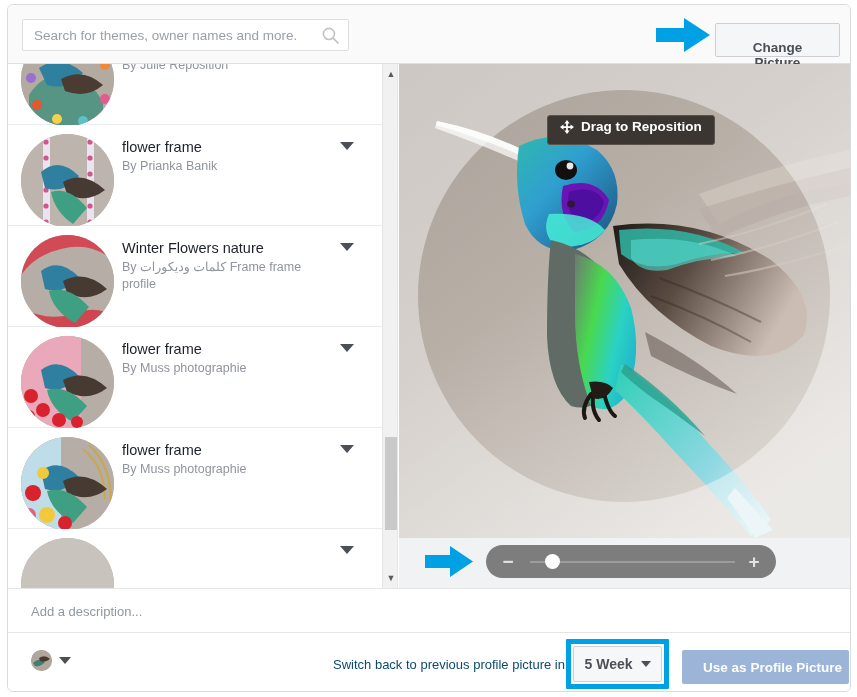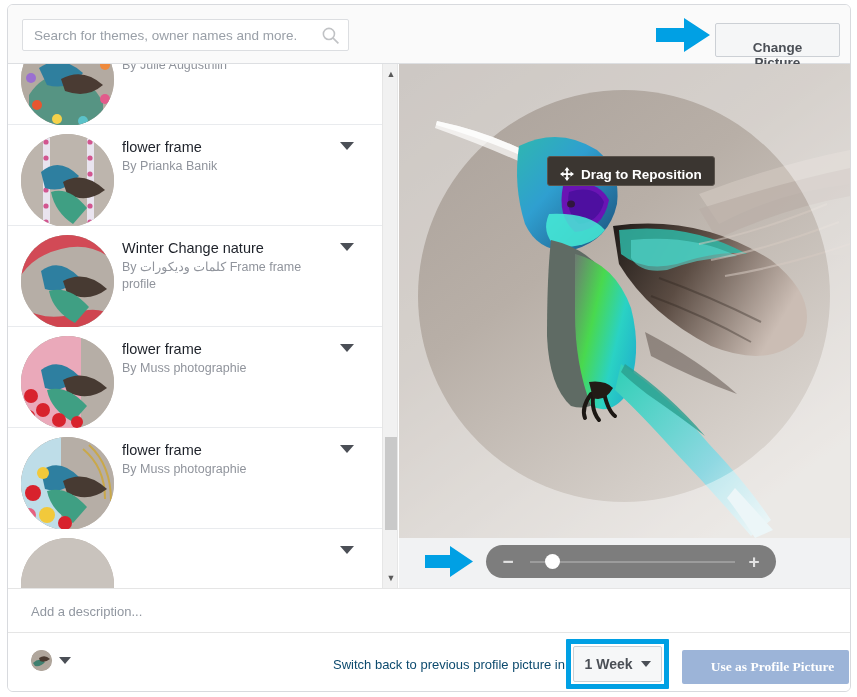--- a/index.html
+++ b/index.html
@@ -188,25 +188,24 @@
   .drag-reposition {
     position: absolute;
     left: 148px; top: 51px;
     height: 30px;
     background: #3b3631;
     border: 1px solid #5a534c;
     border-radius: 3px;
     color: #ffffff;
     font-size: 13.5px;
     font-weight: bold;
-    display: flex; align-items: flex-start;
+    display: flex; align-items: flex-end;
     padding: 10px 12px;
     cursor: move;
     white-space: nowrap;
-    margin-top: 41px;
   }
   .drag-icon {
     display: inline-block;
     width: 14px; height: 14px;
     margin-right: 7px;
   }
 
   
   .zoom-row {
     position: absolute;
@@ -337,21 +336,21 @@
     border-top: 6px solid #4b4f56;
   }
   .use-btn {
     position: absolute;
     left: 674px; top: 645px;
     width: 167px; height: 34px;
     background: #9cb4d8;
     border: none;
     border-radius: 2px;
     color: #ffffff;
-    font-family: Liberation Serif, serif;
+    font-family: Liberation Sans, sans-serif;
     font-size: 13.5px;
     font-weight: bold;
     cursor: pointer;
     padding-left: 20px;
   }
 </style>
 </head>
 <body>
 
 <div id="app">
@@ -392,21 +391,21 @@
                 <circle cx="84" cy="32" r="5" fill="#ef8a3c"></circle>
                 <circle cx="10" cy="45" r="5" fill="#9b6fd1"></circle>
                 <circle cx="16" cy="72" r="5" fill="#e8562f"></circle>
                 <circle cx="36" cy="86" r="5" fill="#f5d14a"></circle>
                 <circle cx="62" cy="88" r="5" fill="#5bc2c9"></circle>
                 <circle cx="84" cy="66" r="5" fill="#e25b8b"></circle>
               </g>
             </svg>
           </div>
 
-          <div class="item-by">By Julie Augusthiin</div>
+          <div class="item-by">By Julie Reposition</div>
 
         </div>
 
         <div class="list-item">
           <div class="thumb">
             <svg viewBox="0 0 93 93" width="93" height="93">
               <rect width="93" height="93" fill="#bdb5ad"></rect>
               <rect x="22" y="0" width="7" height="93" fill="#e9e4ef"></rect>
               <rect x="66" y="0" width="7" height="93" fill="#e9e4ef"></rect>
               <g fill="#d2558f">
@@ -437,21 +436,21 @@
           <div class="thumb">
             <svg viewBox="0 0 93 93" width="93" height="93">
               <rect width="93" height="93" fill="#b6aea6"></rect>
               <path d="M0 0 H93 V26 Q70 6 40 14 Q14 20 0 40 Z" fill="#d24a56"></path>
               <path d="M0 72 Q26 88 54 78 Q78 70 93 82 V93 H0 Z" fill="#cf4550"></path>
               <path d="M20 36 Q38 22 58 42 Q44 60 24 54 Z" fill="#2e7fa0"></path>
               <path d="M42 46 Q64 34 86 54 Q68 68 46 58 Z" fill="#473a32"></path>
               <path d="M28 56 Q48 50 68 72 L54 88 Q32 76 28 56 Z" fill="#3f9f83"></path>
             </svg>
           </div>
-          <div class="item-title">Winter Change nature</div>
+          <div class="item-title">Winter Flowers nature</div>
           <div class="item-by">By كلمات وديكورات Frame frame profile</div>
           <div class="item-caret"></div>
         </div>
 
         <div class="list-item">
           <div class="thumb">
             <svg viewBox="0 0 93 93" width="93" height="93">
               <rect width="93" height="93" fill="#b6aea6"></rect>
               <path d="M0 0 H60 V93 H0 Z" fill="#f3a8bd" opacity=".85"></path>
               <path d="M20 34 Q38 20 58 40 Q44 58 24 52 Z" fill="#2e7fa0"></path>
@@ -637,21 +636,21 @@
         </svg>
         <span class="privacy-caret"></span>
       </div>
 
       <div class="switch-text">Switch back to previous profile picture in</div>
 
       <div class="use-btn-wrap"></div>
     </div>
 
     <div class="week-select">
-      <span>1 Week</span>
+      <span>5 Week</span>
       <span class="week-caret"></span>
     </div>
     <div class="week-highlight"></div>
 
     <button class="use-btn">Use as Profile Picture</button>
 
   </div>
 </div>
 
 </body></html>

